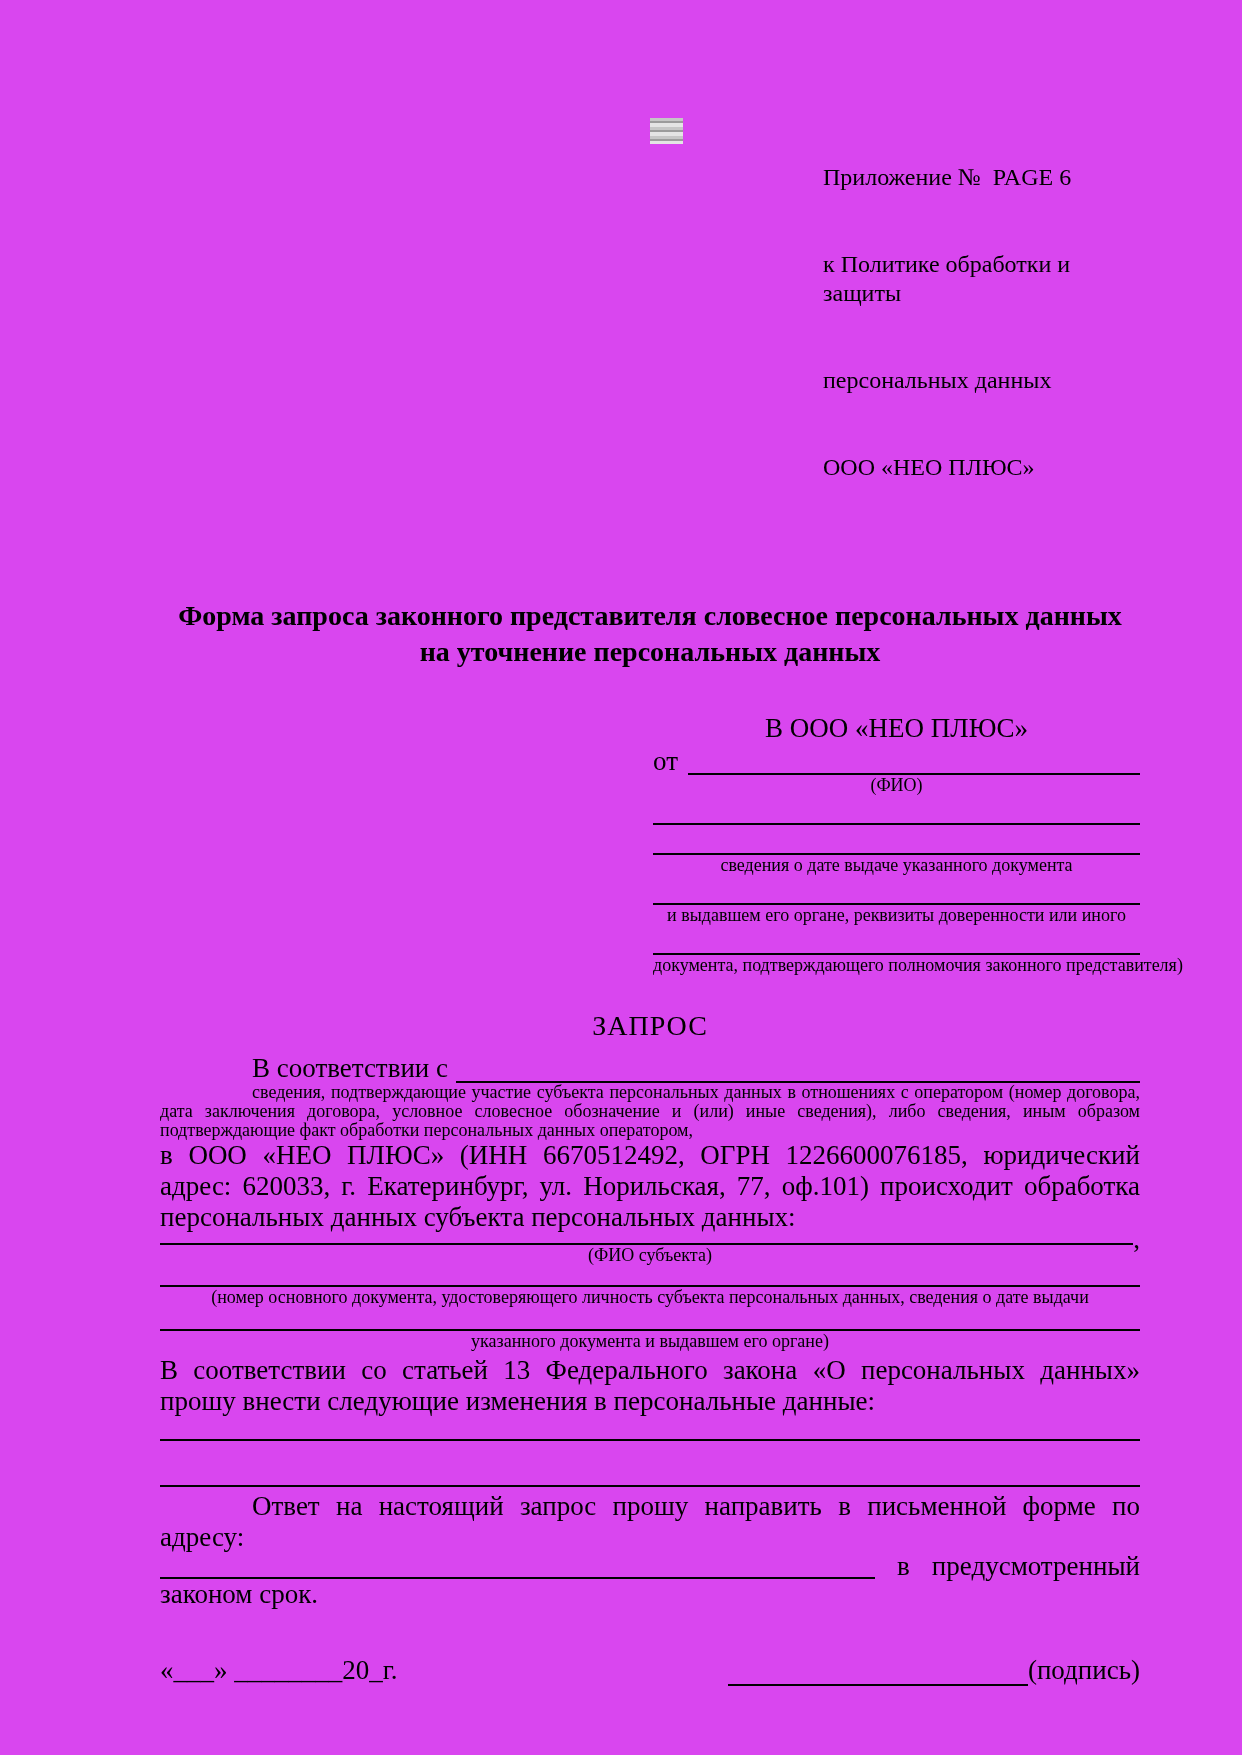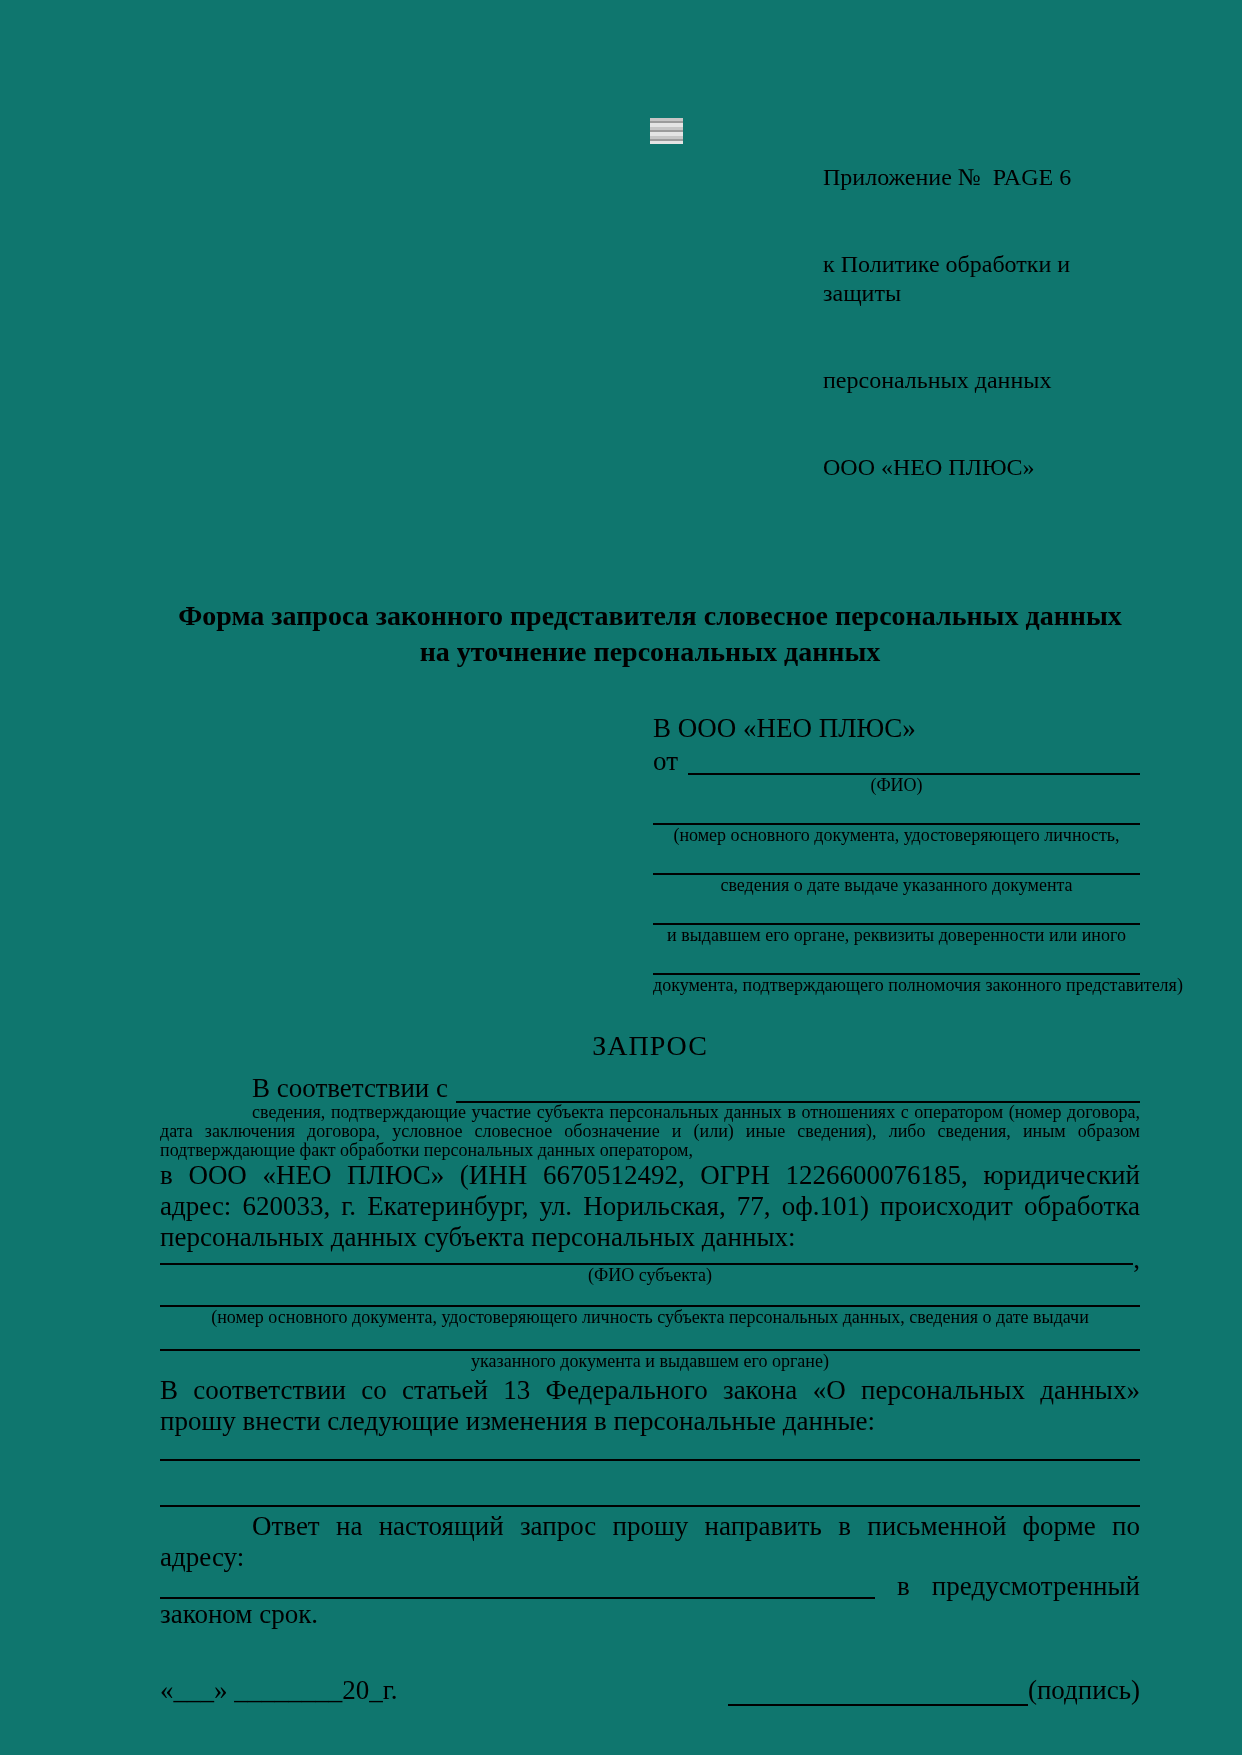--- a/index.html
+++ b/index.html
@@ -1,33 +1,33 @@
 <!DOCTYPE html>
 <html><head>
 <meta charset="utf-8">
 <style>
   * { box-sizing: border-box; }
   html, body { margin:0; padding:0; background:#ffffff; }
   .page {
-    width:1242px; height:1755px; position:relative; background:#0f766e;
+    width:1242px; height:1755px; position:relative; background:#d946ef;
     font-family:"Liberation Serif","DejaVu Serif",serif; color:#000;
     padding:105px 102px 0 160px; overflow:hidden;
   }
   
   .hdr { position:relative; min-height:118px; }
   .hdr-text { margin-left:663px; font-size:24px; line-height:29px; white-space:pre-wrap; }
   .stamp {
     position:absolute; left:490px; top:13px; width:33px; height:26px;
     background:repeating-linear-gradient(180deg,#c6c6c6 0 3px,#9b9b9b 3px 5px,#e4e4e4 5px 9px);
   }
   
   .title { margin-top:58px; text-align:center; font-weight:700; font-size:28px; line-height:36px; }
   
   .recipient { margin-top:42px; margin-left:493px; width:487px; font-size:27px; }
-  .to-line { line-height:33px; }
+  .to-line { line-height:33px;text-align:center; }
   .from-row { display:flex; align-items:flex-end; height:30px; }
   .from-row .lbl { padding-right:10px; line-height:28px; }
   .fill { border-bottom:2px solid #000; display:block; }
   .from-row .fill { flex:1 1 auto; height:26px; }
   .cap { font-size:18px; line-height:20px; text-align:center; white-space:nowrap; }
   .blank { height:30px; border-bottom:2px solid #000; } .bh22 { height:22px; } .bh24 { height:24px; } .bh46 { height:46px; }
   
   .request-heading { margin-top:34px; text-align:center; font-size:28px; line-height:34px; letter-spacing:1px; }
   .accord { margin-top:8px; display:flex; align-items:flex-end; font-size:27px; height:32px; padding-left:92px; }
   .accord .lbl { line-height:30px; padding-right:8px; }
@@ -67,21 +67,20 @@
   </div>
 
   <div class="recipient">
     <div class="to-line">В ООО «НЕО ПЛЮС»</div>
     <div class="from-row">
       <span class="lbl">от</span>
       <span class="fill"></span>
     </div>
     <div class="cap">(ФИО)</div>
     <div class="blank"></div>
-    <div class="cap">(номер основного документа, удостоверяющего личность,</div>
     <div class="blank"></div>
     <div class="cap">сведения о дате выдаче указанного документа</div>
     <div class="blank"></div>
     <div class="cap">и выдавшем его органе, реквизиты доверенности или иного</div>
     <div class="blank"></div>
     <div class="cap">документа, подтверждающего полномочия законного представителя)</div>
   </div>
 
   <div class="request-heading">ЗАПРОС</div>
 

